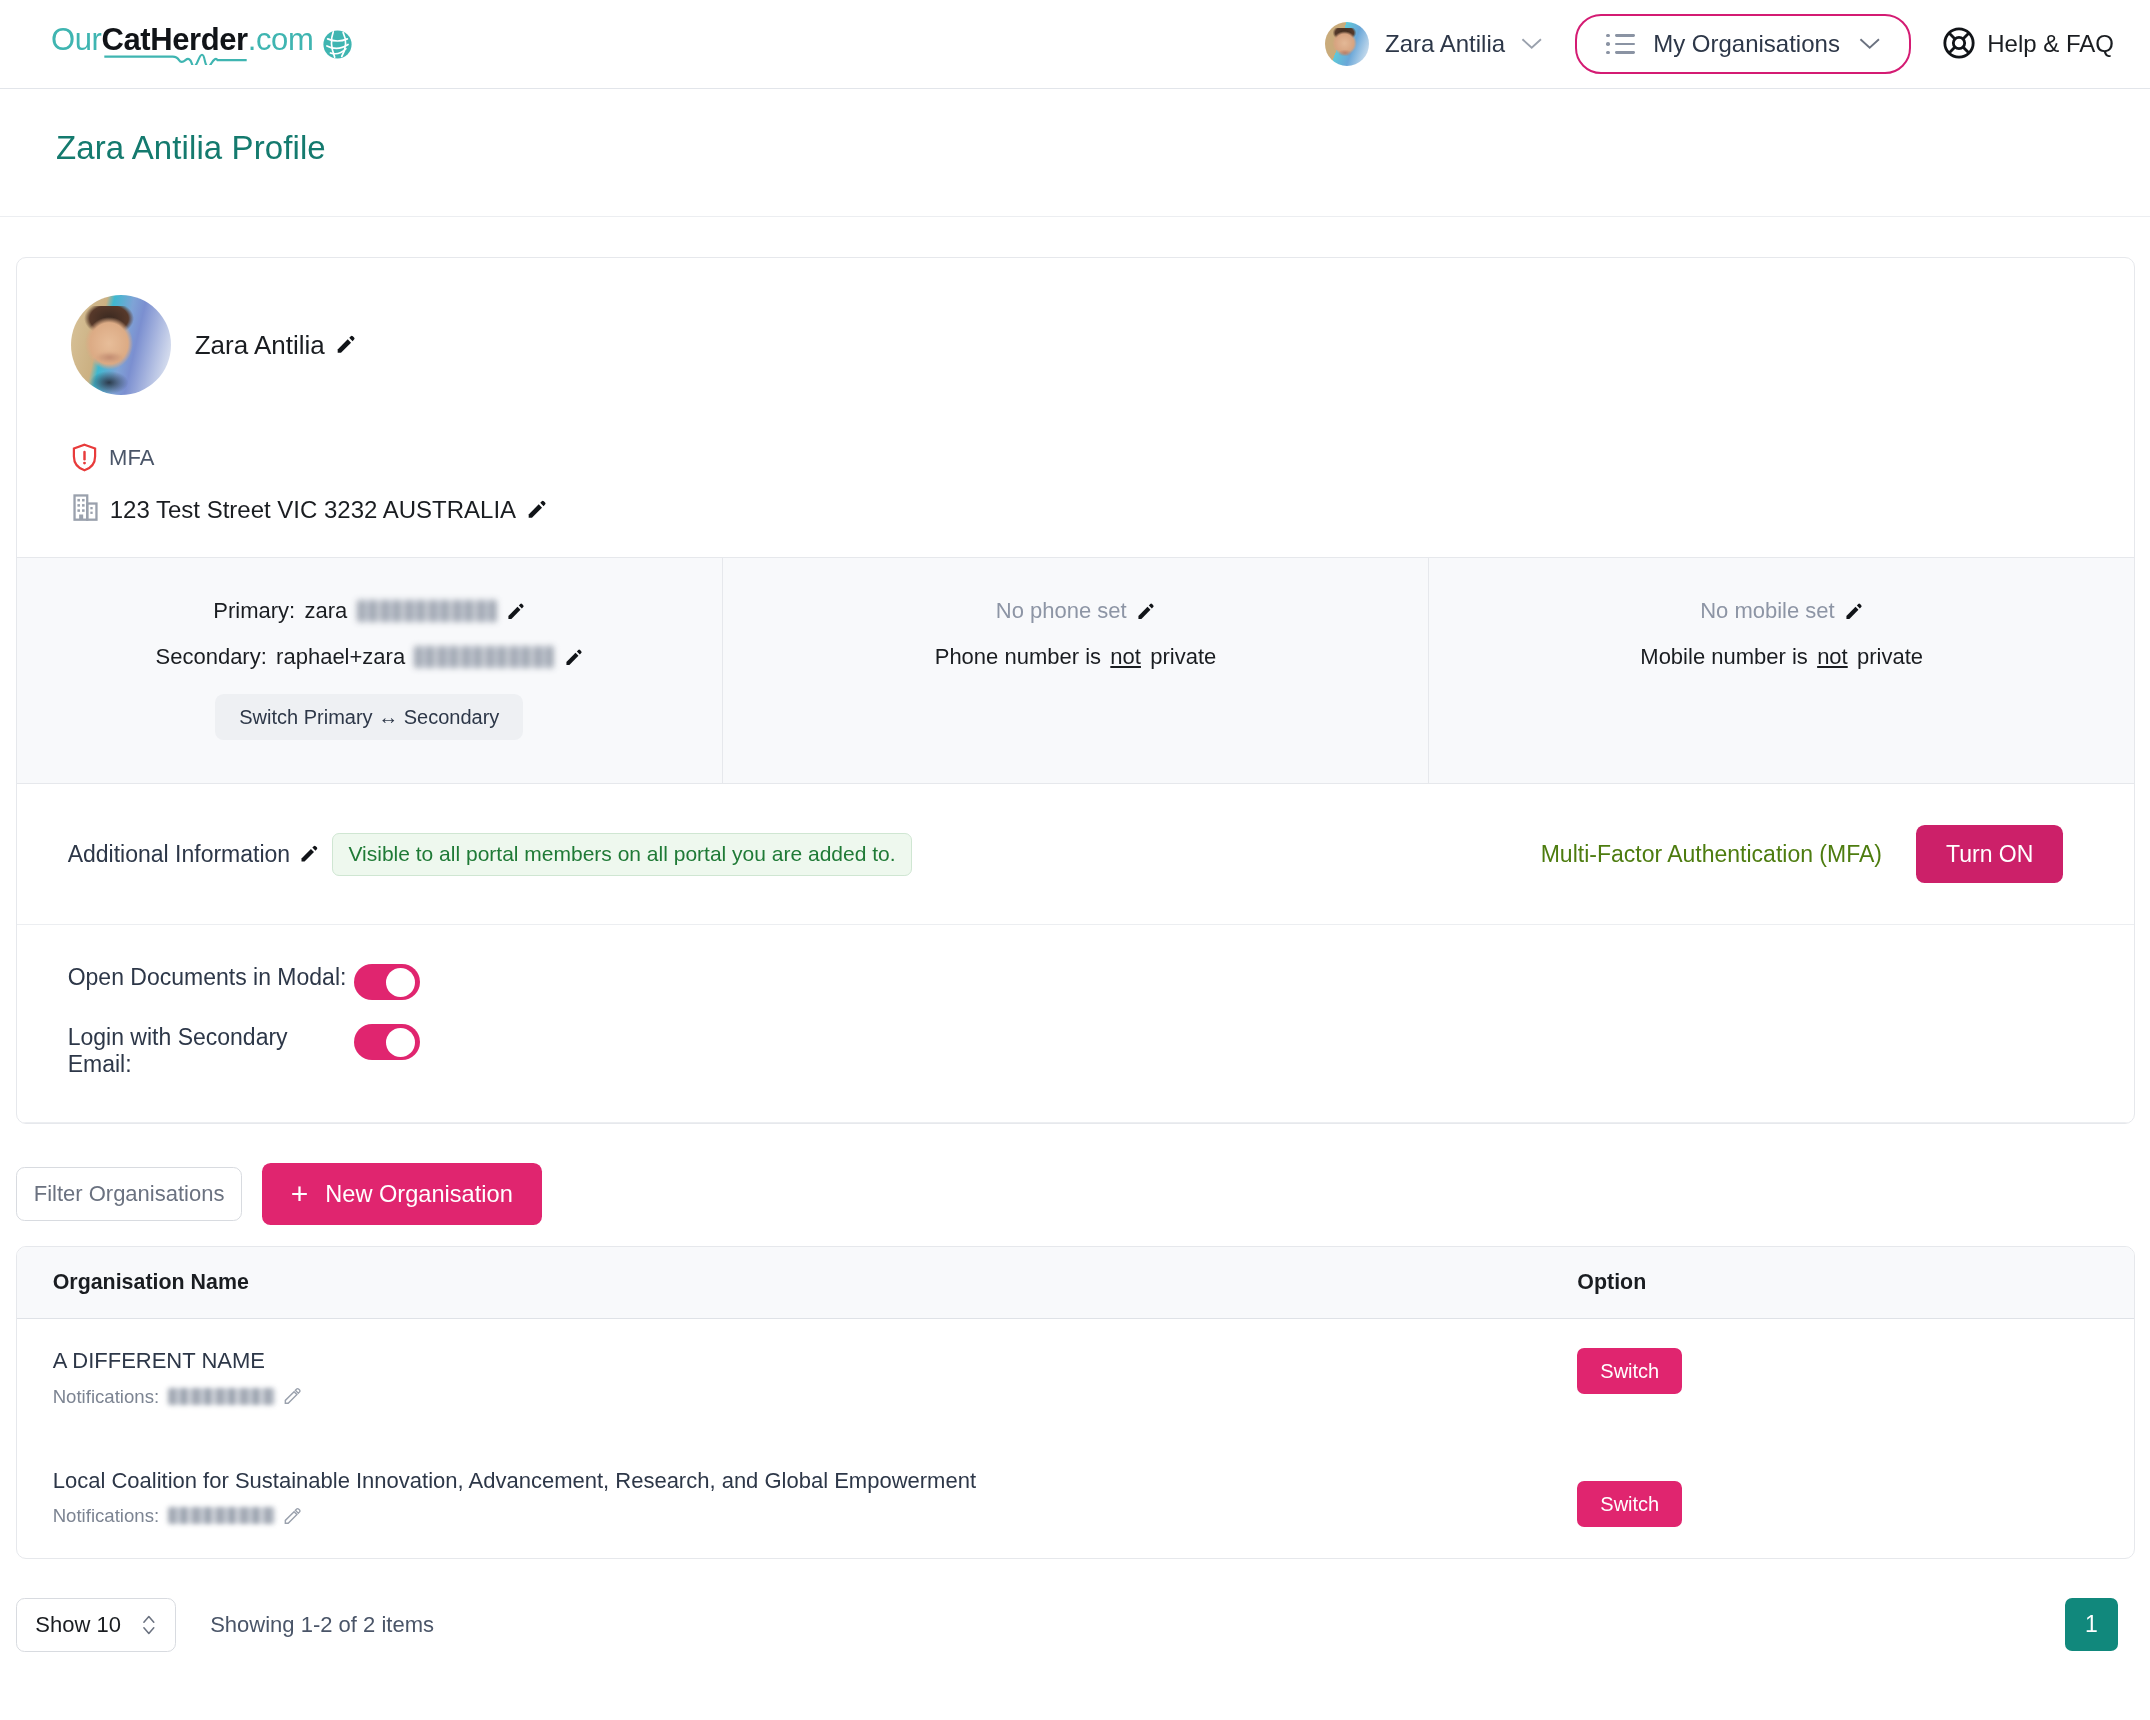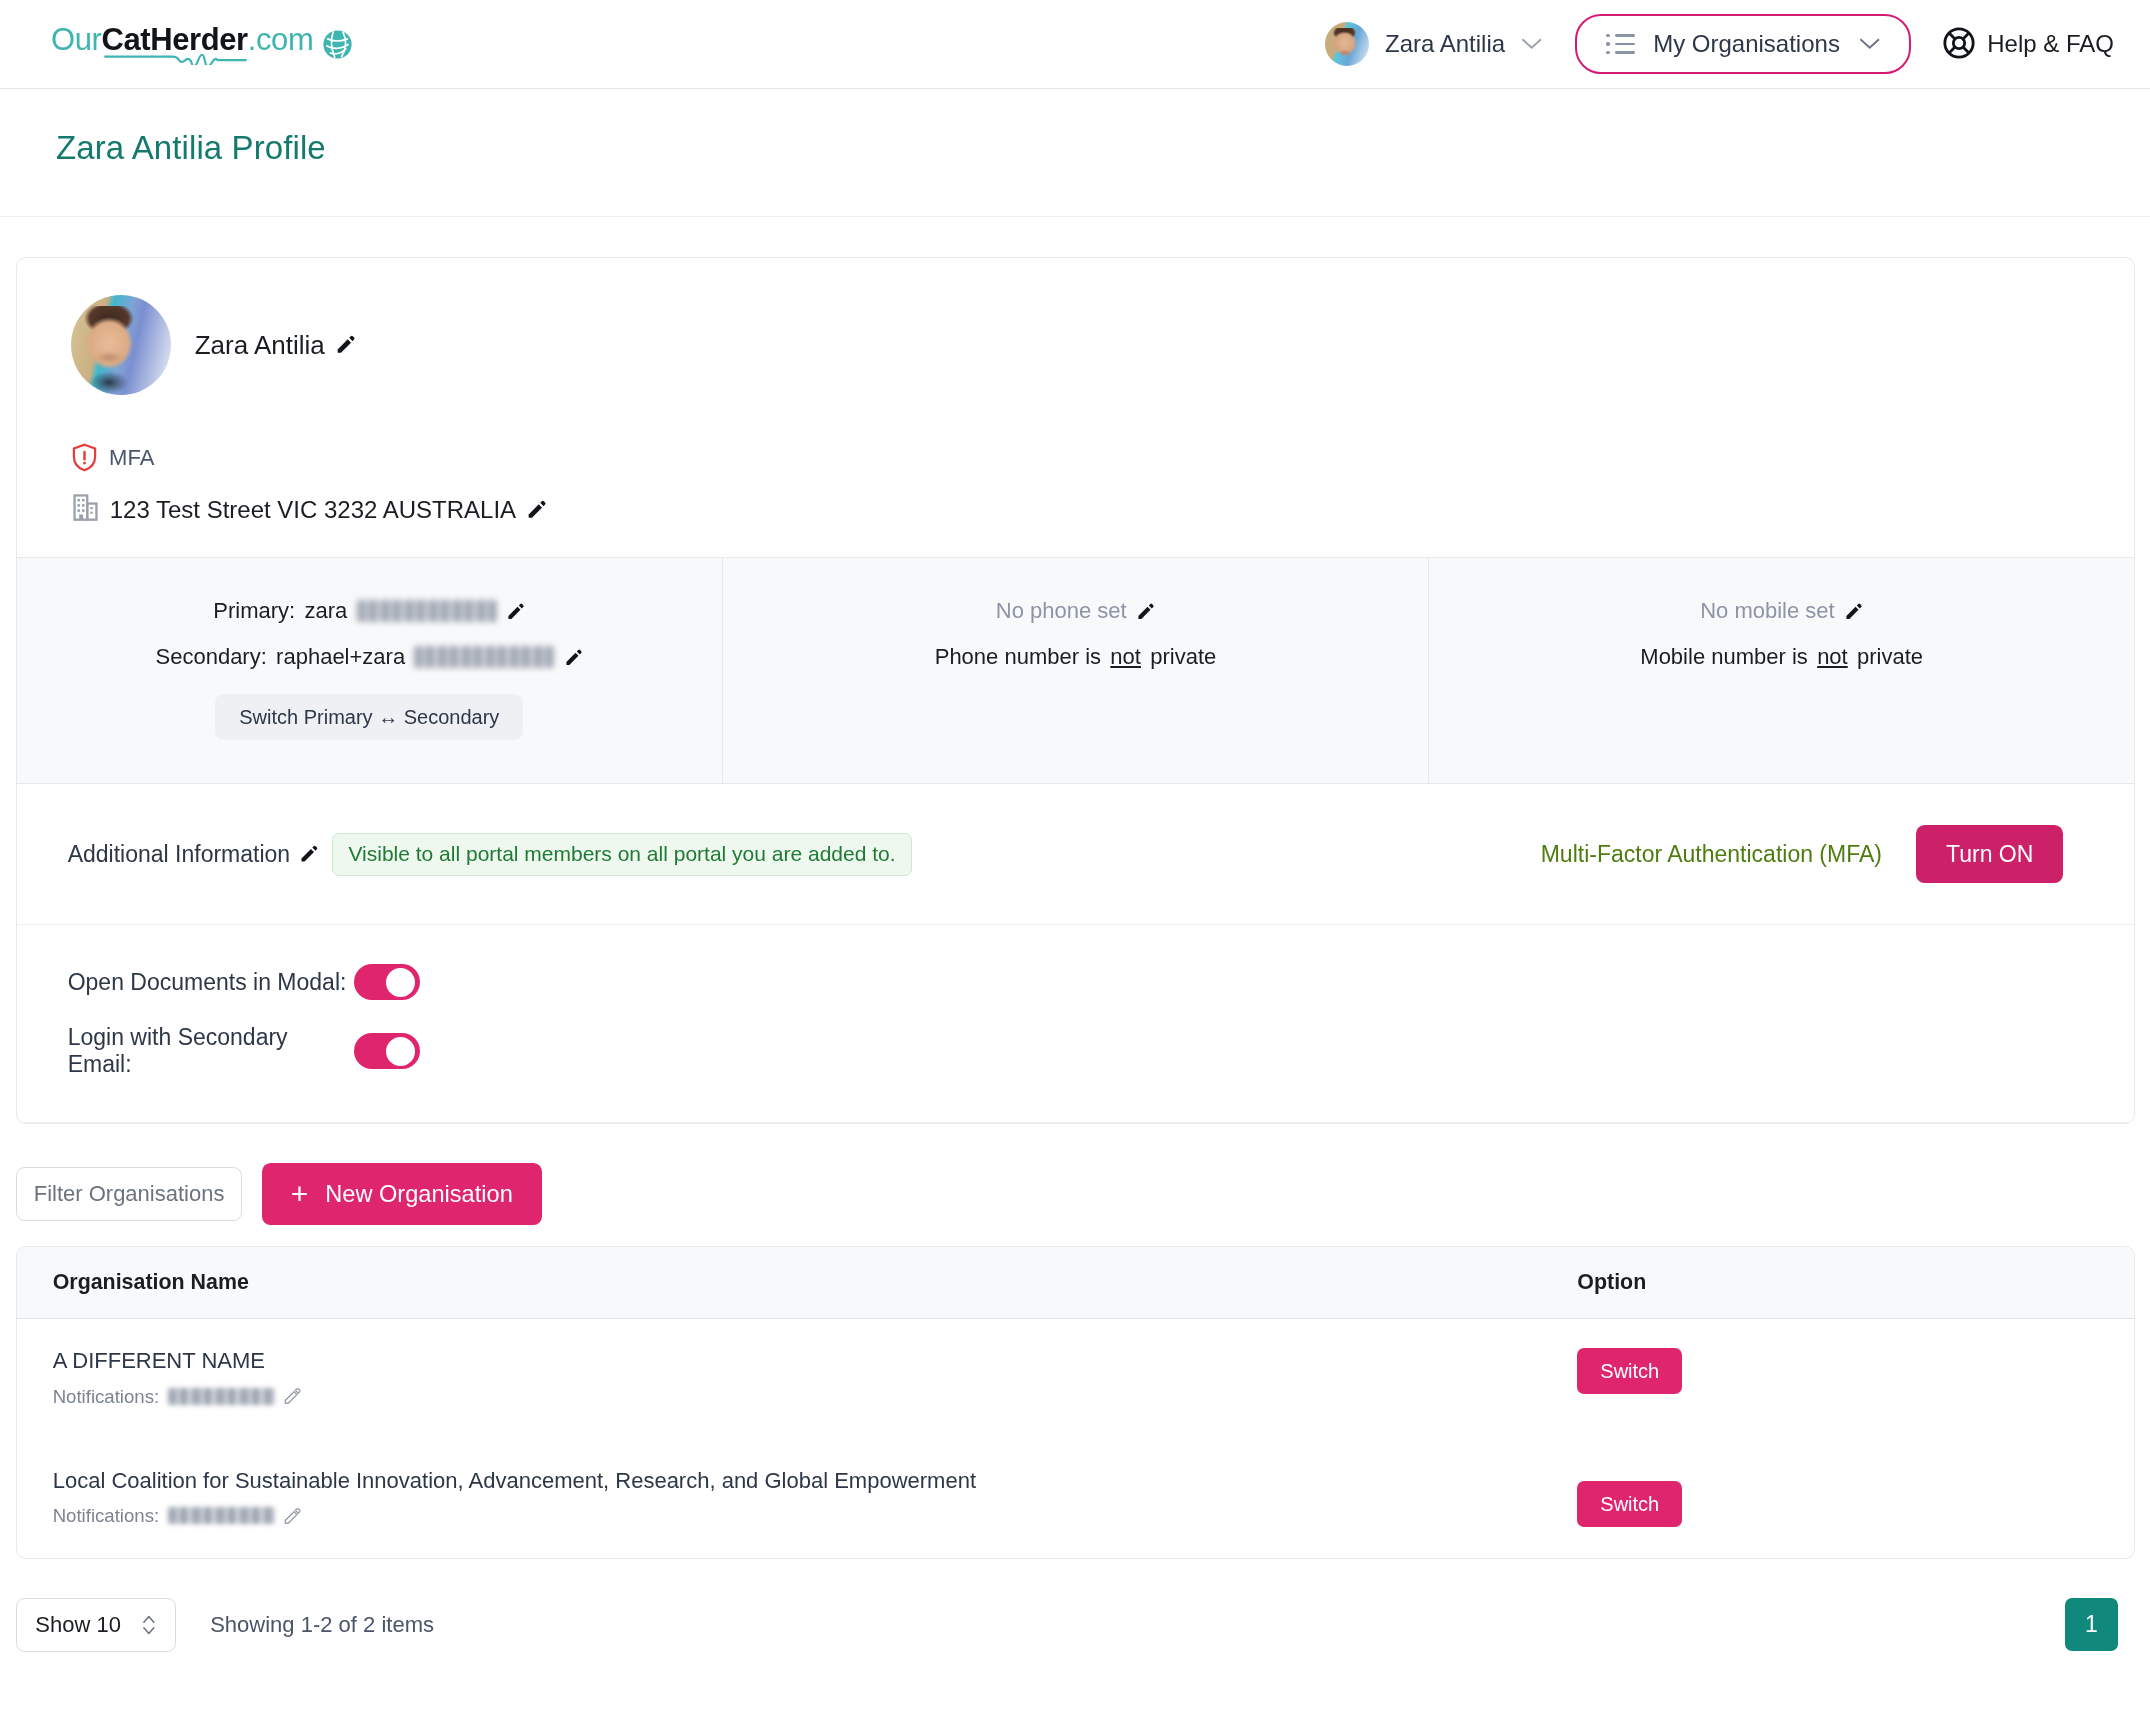--- a/index.html
+++ b/index.html
@@ -188,21 +188,21 @@
   .mfa-right { display:flex; align-items:center; gap: 34px; }
   .mfa-title { font-size: 23px; color:#4d7c0f; white-space: nowrap; }
   .btn-pink {
     background:#cc2069; color:#fff; border:none; border-radius: 8.6px;
     font-size: 23px; padding: 15.7px 30px; cursor:pointer; font-family: inherit;
     white-space: nowrap;
   }
 
   
   .toggles { padding: 39px 0 44px 51px; border-bottom: 0.7px solid #eceef1; }
-  .toggle-row { display:flex; align-items:center; margin-bottom: 24px; }
+  .toggle-row { display:flex; margin-bottom: 24px; }
   .toggle-row:last-child { margin-bottom: 0; }
   .toggle-label { font-size: 23px; color:#2d3748; width: 286px; }
   .tgl {
     width: 66px; height: 36px; border-radius: 18px; background:#e0256f;
     position: relative; cursor: pointer; border: none; padding: 0; flex: 0 0 auto;
   }
   .tgl .knob {
     position:absolute; top: 3.6px; right: 4.3px; width: 29px; height: 29px;
     border-radius:50%; background:#fff;
   }

